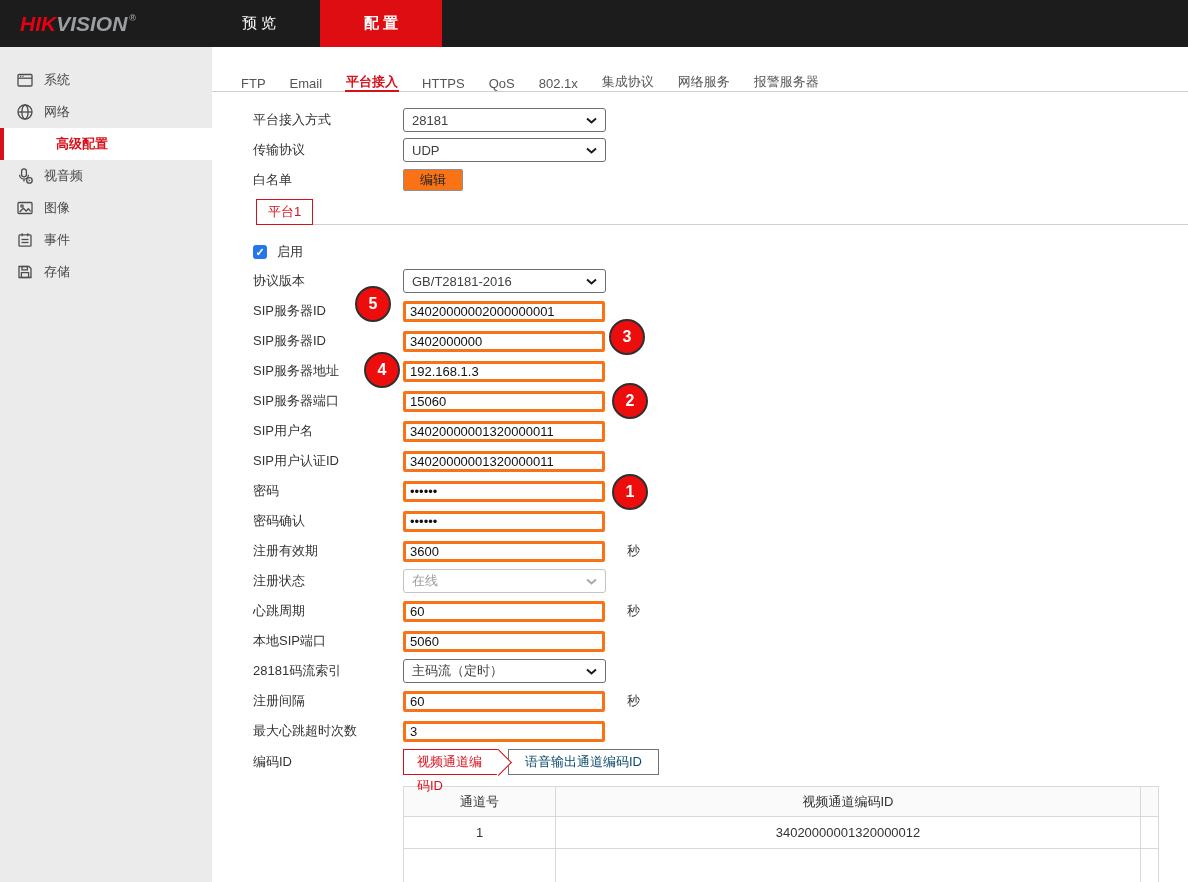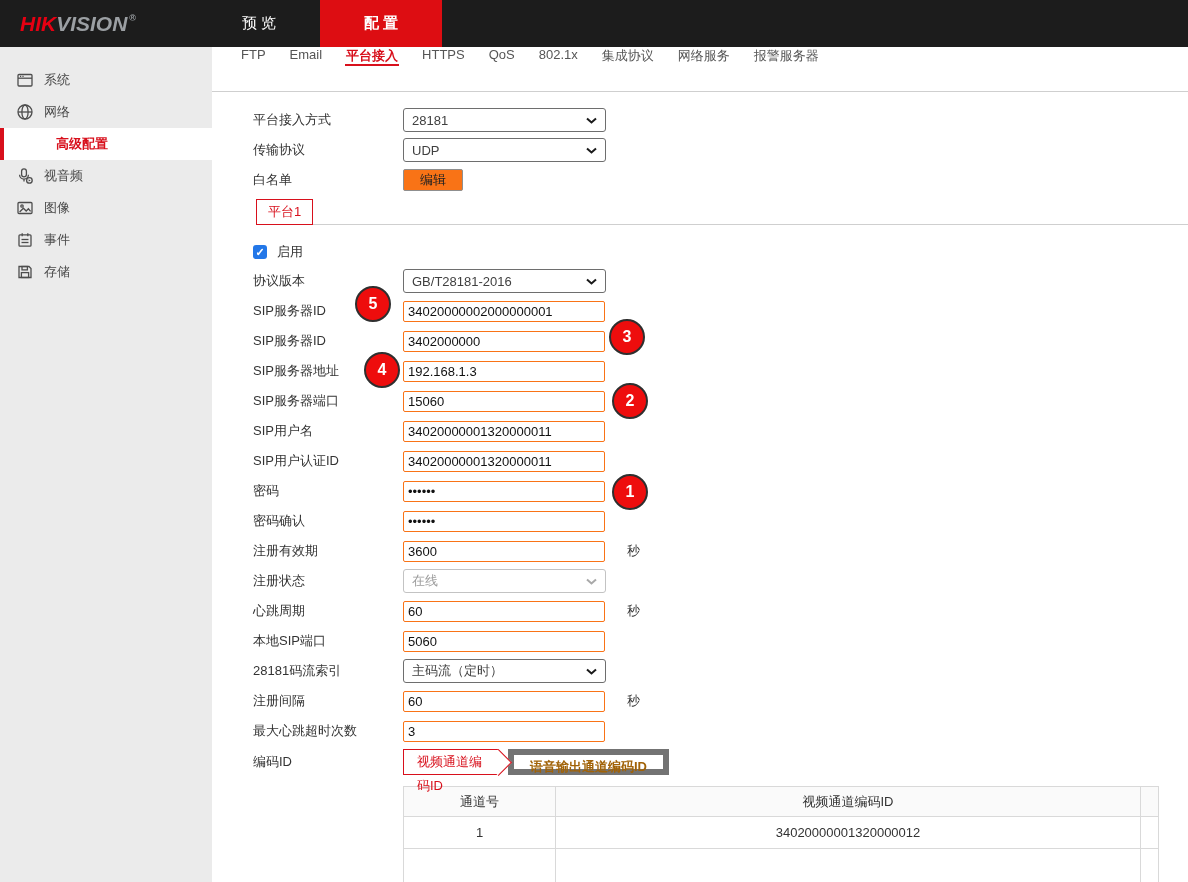--- a/index.html
+++ b/index.html
@@ -21,29 +21,29 @@
   .top-tab.active { background:#dd0d12; font-weight:bold; }
   
   .sidebar { position:absolute; left:0; top:47px; width:212px; height:835px; background:#ebebeb; padding-top:17px; }
   .side-item { height:32px; display:flex; align-items:center; padding-left:16px; cursor:pointer; color:#4a4a4a; }
   .side-item .ic { width:18px; height:18px; margin-right:10px; flex:0 0 18px; }
   .side-item.sub { padding-left:56px; }
   .side-item.active { background:#fff; border-left:4px solid #d8101c; padding-left:52px; color:#d8101c; font-weight:bold; }
   .ic svg { display:block; }
   
   .content { position:absolute; left:212px; top:47px; width:976px; height:835px; background:#fff; overflow:hidden; }
-  .tabbar { height:45px; display:flex; align-items:flex-start; border-bottom:1px solid #cfcfcf; padding-left:28px; }
+  .tabbar { height:45px; display:flex; align-items:flex-end; border-bottom:1px solid #cfcfcf; padding-left:28px; }
   .ctab { display:flex; align-items:center; padding:0 1px; margin-right:22px; color:#555; cursor:pointer; position:relative; white-space:nowrap; }
   .ctab.active { color:#d8101c; font-weight:bold; }
   .ctab.active::after { content:""; position:absolute; left:0; right:0; bottom:-1px; height:2px; background:#d8101c; }
   
   .form { position:relative; padding:13px 0 0 41px; }
   .row { height:30px; display:flex; align-items:center; }
   .lbl { width:150px; color:#333; }
-  input.txt { width:202px; height:21px; border:1px solid #f97316; border-radius:2px; padding:0 4px;
+  input.txt { width:202px; height:21px; border:3px solid #f97316; border-radius:2px; padding:0 4px;
               font-size:13px; font-family:"Liberation Sans",sans-serif; color:#111; background:#fff; }
   .sel { width:203px; height:24px; border:1px solid #6e6e6e; border-radius:3px; background:#fff;
          display:flex; align-items:center; justify-content:space-between; padding:0 8px; cursor:pointer; color:#404040; }
   .sel.disabled { border-color:#c3c3c3; color:#9c9c9c; cursor:default; background:#fff; }
   .sel .chev svg { display:block; }
   .unit { margin-left:22px; color:#333; }
   .btn { width:60px; height:22px; border:1px solid #8f8f8f; border-radius:2px; background:#f97316;
          font-size:13px; font-family:"Liberation Sans",sans-serif; color:#222; cursor:pointer; }
   
   .plat-wrap { display:flex; margin:4px 0 0 3px; border-bottom:1px solid #cfcfcf; }
@@ -55,21 +55,21 @@
         line-height:14px; text-align:center; font-weight:bold; cursor:pointer; }
   .cb-lbl { margin-left:10px; }
   
   .enc-row { margin-top:2px; height:28px; display:flex; align-items:center; }
   .enc-tabs { display:flex; align-items:center; }
   .enc-tab { height:26px; line-height:24px; cursor:pointer; }
   .enc-active { position:relative; border:1px solid #d8101c; border-right:0; color:#d8101c;
                 padding:0 8px 0 13px; background:#fff; width:96px; }
   .enc-active::after { content:""; position:absolute; right:-9px; top:3.2px; width:18px; height:18px;
                        transform:rotate(45deg); border-top:1px solid #d8101c; border-right:1px solid #d8101c; background:#fff; }
-  .enc-plain { border:6px solid #737373; color:#a16207; margin-left:9px; padding:0 16px;font-weight:bold; }
+  .enc-plain { border:1px solid #737373; color:#0c4a6e; margin-left:9px; padding:0 16px; }
   
   .enc-table { border-collapse:collapse; margin:10px 0 0 150px; table-layout:fixed; }
   .enc-table th, .enc-table td { border:1px solid #d9d9d9; text-align:center; font-weight:normal;
                                  font-size:13px; color:#333; overflow:hidden; }
   .enc-table th { height:30px; background:#fafafa; }
   .enc-table td { height:32px; background:#fff; }
   .enc-table tr.stub td { height:40px; }
   
   .badge { position:absolute; width:36px; height:36px; border-radius:50%; background:#ee0d0d;
            border:2px solid #2f2f2f; color:#fff; font-weight:bold; font-size:16px;

